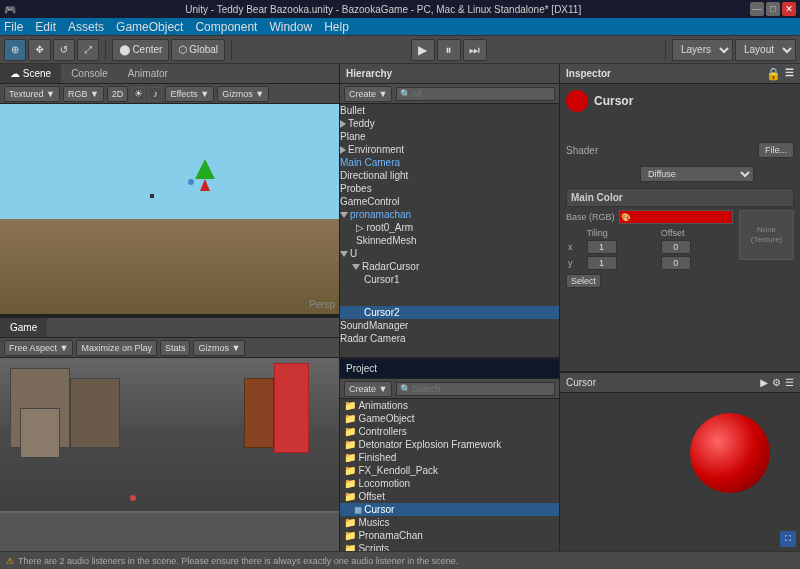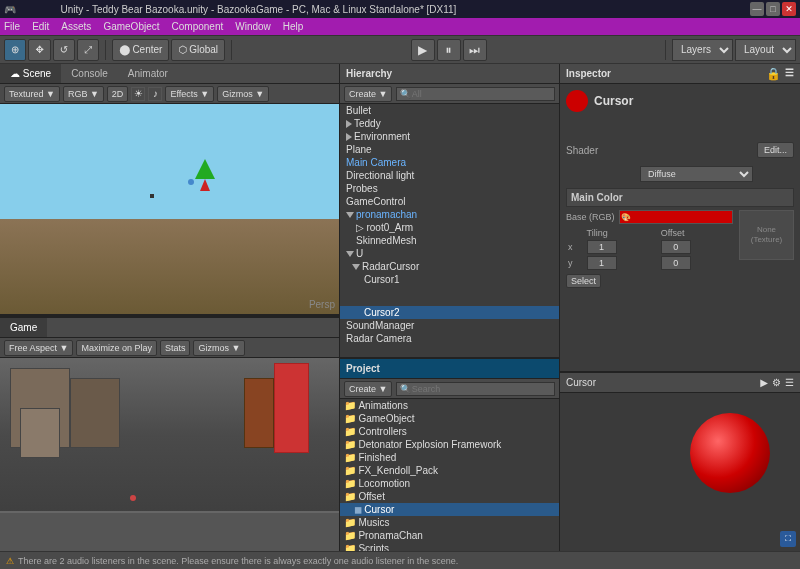--- a/index.html
+++ b/index.html
@@ -7,21 +7,21 @@
 
     
     #titlebar { background: #1a1a2e; color: #ccc; height: 18px; display: flex; align-items: center; justify-content: space-between; padding: 0 4px; font-size: 10px; }
     #titlebar-controls { display: flex; gap: 2px; }
     .tb-btn { width: 14px; height: 14px; border-radius: 2px; display: flex; align-items: center; justify-content: center; font-size: 9px; cursor: pointer; }
     .tb-min { background: #666; }
     .tb-max { background: #666; }
     .tb-close { background: #cc3333; color: white; }
 
     
-    #menubar { background: #a21caf; height: 18px; display: flex; align-items: center; padding: 0 4px; gap: 12px; font-size: 10px; border-bottom: 1px solid #333; text-align: center; }
+    #menubar { background: #0369a1; height: 18px; display: flex; align-items: center; padding: 0 4px; gap: 12px; font-size: 12px; border-bottom: 1px solid #333; text-align: center; }
     .menu-item { color: #ddd; cursor: pointer; }
 
     
     #toolbar { background: #4a4a4a; height: 28px; display: flex; align-items: center; padding: 0 4px; gap: 4px; border-bottom: 1px solid #333; }
     .tool-btn { background: #5a5a5a; border: 1px solid #333; height: 22px; padding: 0 6px; color: #ddd; font-size: 10px; cursor: pointer; display: flex; align-items: center; gap: 2px; border-radius: 2px; }
     .tool-btn.active { background: #3a6a8a; }
     .toolbar-separator { width: 1px; height: 20px; background: #333; margin: 0 2px; }
     .toolbar-group { display: flex; align-items: center; gap: 2px; }
     .play-btn { background: #5a5a5a; border: 1px solid #333; width: 24px; height: 22px; display: flex; align-items: center; justify-content: center; color: #ddd; cursor: pointer; font-size: 12px; border-radius: 2px; }
     .layers-select { background: #5a5a5a; border: 1px solid #333; height: 22px; color: #ddd; font-size: 10px; padding: 0 4px; }
@@ -50,21 +50,21 @@
     #game-tabs { background: #4a4a4a; height: 20px; display: flex; align-items: center; border-bottom: 1px solid #222; }
     #game-toolbar { background: #4a4a4a; height: 20px; display: flex; align-items: center; padding: 0 4px; gap: 4px; border-bottom: 1px solid #222; font-size: 10px; }
     #game-view { flex: 1; background: #3a3a3a; position: relative; overflow: hidden; }
 
     
     #mid-col { width: 230px; display: flex; flex-direction: column; border-right: 1px solid #222; }
     #hierarchy-area { flex: 0 0 300px; display: flex; flex-direction: column; border-bottom: 2px solid #222; }
     #hierarchy-header { background: #4a4a4a; height: 20px; display: flex; align-items: center; padding: 0 6px; border-bottom: 1px solid #222; font-size: 10px; font-weight: bold; }
     #hierarchy-toolbar { background: #4a4a4a; height: 20px; display: flex; align-items: center; padding: 0 4px; gap: 4px; border-bottom: 1px solid #222; font-size: 10px; }
     #hierarchy-list { flex: 1; background: #3c3c3c; overflow-y: auto; font-size: 10px; }
-    .hier-item { padding: 1px 6px; cursor: pointer; display: flex; align-items: center; gap: 2px; white-space: nowrap; }
+    .hier-item { padding: 1px 0; cursor: pointer; display: flex; align-items: center; gap: 2px; white-space: nowrap; }
     .hier-item.selected { background: #2a5a8a; color: white; margin-top: 20px; }
     .hier-item.blue { color: #6ab4ff; }
 
     #project-area { flex: 1; display: flex; flex-direction: column; }
     #project-header { background: #4a4a4a; height: 20px; display: flex; align-items: center; padding: 0 6px; border-bottom: 1px solid #222; font-size: 10px; font-weight: bold; }
     #project-toolbar { background: #4a4a4a; height: 20px; display: flex; align-items: center; padding: 0 4px; gap: 4px; border-bottom: 1px solid #222; font-size: 10px; }
     #project-list { flex: 1; background: #3c3c3c; overflow-y: auto; font-size: 10px; }
     .proj-item { padding: 1px 4px; cursor: pointer; display: flex; align-items: center; gap: 2px; white-space: nowrap; }
     .proj-item.selected { background: #2a5a8a; color: white; }
 
@@ -104,21 +104,21 @@
     
     ::-webkit-scrollbar { width: 6px; height: 6px; }
     ::-webkit-scrollbar-track { background: #2a2a2a; }
     ::-webkit-scrollbar-thumb { background: #666; border-radius: 3px; }
   </style>
 </head>
 <body>
 
 <div id="titlebar">
   <span style="font-size:10px; color:#aaa;">🎮</span>
-  <span id="titlebar-title-text" style="flex:1; text-align:left; font-size:10px; color:#ccc;margin-left:44px;">Unity - Teddy Bear Bazooka.unity - BazookaGame - PC, Mac &amp; Linux Standalone* [DX11]</span>
+  <span id="titlebar-title-text" style="flex:1; text-align:center; font-size:10px; color:#ccc;">Unity - Teddy Bear Bazooka.unity - BazookaGame - PC, Mac &amp; Linux Standalone* [DX11]</span>
   <div id="titlebar-controls" style="display:flex; gap:2px;">
     <div class="tb-btn tb-min">—</div>
     <div class="tb-btn tb-max">□</div>
     <div class="tb-btn tb-close">✕</div>
   </div>
 </div>
 
 <div id="menubar">
   <span class="menu-item">File</span>
   <span class="menu-item">Edit</span>
@@ -241,25 +241,25 @@
       </div>
       <div id="hierarchy-list" style="flex:1; background:#3c3c3c; overflow-y:auto; font-size:10px;">
         <div class="hier-item">
             <span>Bullet</span>
           </div>
         <div class="hier-item">
             <span class="tri-right"></span>
             <span> Teddy</span>
           </div>
         <div class="hier-item">
+            <span>Plane</span>
+          </div>
+        <div class="hier-item">
             <span class="tri-right"></span>
             <span> Environment</span>
-          </div>
-        <div class="hier-item">
-            <span>Plane</span>
           </div>
         <div class="hier-item blue">
             <span>Main Camera</span>
           </div>
         <div class="hier-item">
             <span>Directional light</span>
           </div>
         <div class="hier-item">
             <span>Probes</span>
           </div>
@@ -293,21 +293,21 @@
         <div class="hier-item">
             <span>SoundManager</span>
           </div>
         <div class="hier-item">
             <span>Radar Camera</span>
           </div>
       </div>
     </div>
 
     <div id="project-area" style="flex:1; display:flex; flex-direction:column;">
-      <div id="project-header" style="background:#0c4a6e; height:20px; display:flex; align-items:center; padding:0 6px; border-bottom:1px solid #222; font-size:10px; font-weight:bold;">
+      <div id="project-header" style="background:#0f172a; height:20px; display:flex; align-items:center; padding:0 6px; border-bottom:1px solid #222; font-size:10px; font-weight:normal;">
         <span>Project</span>
       </div>
       <div id="project-toolbar" style="background:#4a4a4a; height:20px; display:flex; align-items:center; padding:0 4px; gap:4px; border-bottom:1px solid #222; font-size:10px;">
         <button class="scene-tool-btn">Create ▼</button>
         <div style="flex:1; background:#5a5a5a; border:1px solid #333; height:14px; display:flex; align-items:center; padding:0 3px;">
           <span style="color:#888; font-size:9px;">🔍</span>
           <input type="text" style="background: transparent; border: none; outline: none; color: rgb(221, 221, 221); font-size: 9px; width: 60px;" placeholder="Search">
         </div>
       </div>
       <div id="project-list" style="flex:1; background:#3c3c3c; overflow-y:auto; font-size:10px; position:relative;">
@@ -385,21 +385,21 @@
       <div class="insp-title-row">
         <div class="insp-obj-icon"></div>
         <span class="insp-obj-name">Cursor</span>
       </div>
 
       <div class="shader-row">
         <span class="insp-label">Shader</span>
         <select class="shader-select">
           <option>Diffuse</option>
         </select>
-        <button class="insp-btn">Edit...</button>
+        <button class="insp-btn">File...</button>
       </div>
 
       <div class="insp-section">
         <span>Main Color</span>
       </div>
 
       <div style="display:flex; align-items:flex-start; gap:6px; margin-bottom:6px;">
         <div style="flex:1;">
           <div style="display:flex; align-items:center; gap:4px; margin-bottom:3px;">
             <span style="color:#aaa; font-size:9px;">Base (RGB)</span>

